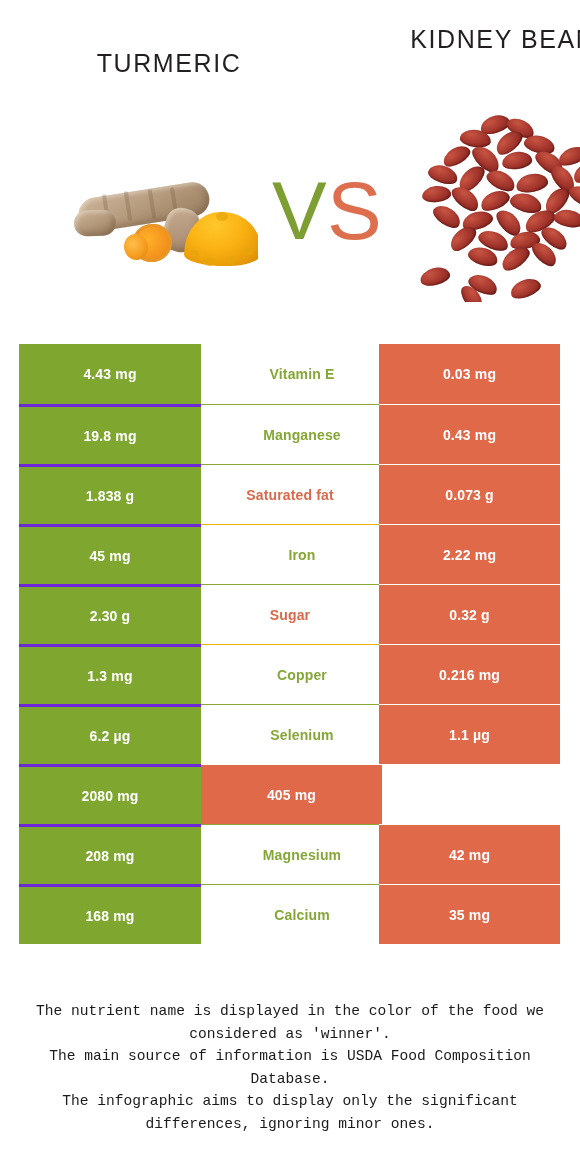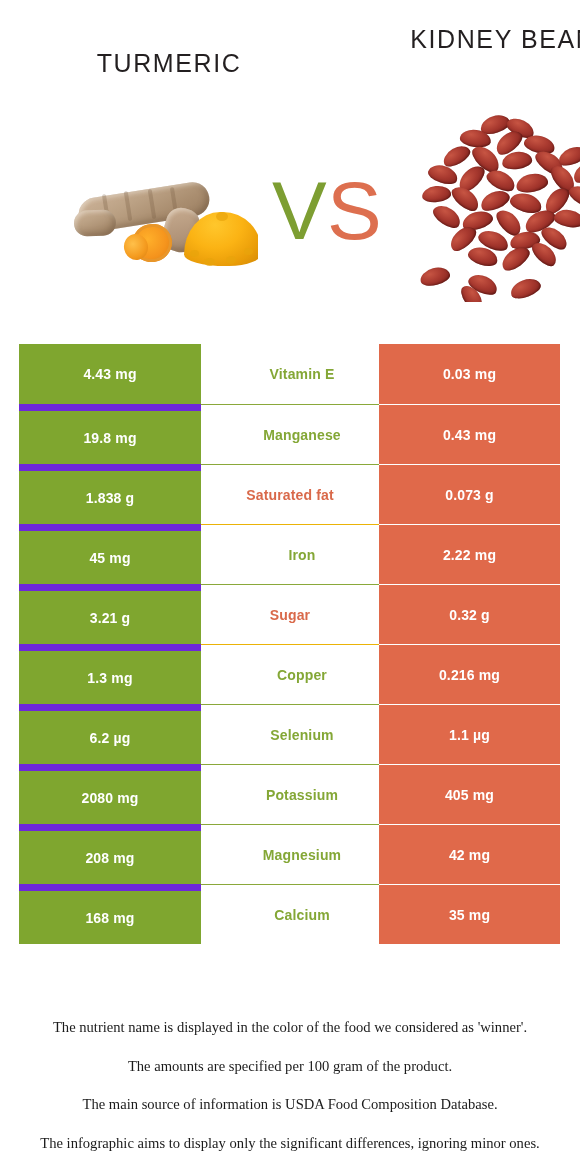--- a/index.html
+++ b/index.html
@@ -160,41 +160,41 @@
     justify-content: center;
     box-sizing: border-box;
     font-size: 14px;
     font-weight: 600;
     letter-spacing: .15px;
   }
   .cell-left  { width: 182px; background: #7fa62f; color: #ffffff; }
   .cell-mid   { width: 178px; background: #ffffff; }
   .cell-right { width: 181px; background: #e0694a; color: #ffffff; }
 
-  .row + .row .cell-left  { border-top: 7px solid #6d28d9; }
+  .row + .row .cell-left  { border-top: 3px solid #6d28d9; }
   .row + .row .cell-right { border-top: 1px solid #ffffff; }
   .row + .row .cell-mid   { border-top: 1px solid #8aa83a; }
   .row + .row.win-orange-prev .cell-mid { border-top: 1px solid #eab308; }
 
   .cell-mid.label-green  { color: #84a736; padding-left: 24px; }
   .cell-mid.label-orange { color: #d9694a; }
 
   
   .footer {
     position: absolute;
     left: 22px;
     top: 1000px;
     width: 536px;
     text-align: center;
     font-size: 14.6px;
     line-height: 22.5px;
     color: #1b1b1b;
     font-family: "Liberation Serif", serif;
   }
-  .footer p { margin: 16px; }
+  .footer p { margin: 0; font-family: Liberation Mono, monospace; }
 </style>
 </head>
 <body>
 
 <div class="header">
 
   <div class="food-title title-left">TURMERIC</div>
   <div class="food-title title-right">KIDNEY BEANS</div>
 
   <div class="food-img turmeric-img">
@@ -284,55 +284,53 @@
     <div class="cell cell-right">0.073 g</div>
   </div>
 
   <div class="row win-orange-prev">
     <div class="cell cell-left">45 mg</div>
     <div class="cell cell-mid label-green">Iron</div>
     <div class="cell cell-right">2.22 mg</div>
   </div>
 
   <div class="row">
-    <div class="cell cell-left">3.21 g</div>
+    <div class="cell cell-left">2.30 g</div>
     <div class="cell cell-mid label-orange">Sugar</div>
     <div class="cell cell-right">0.32 g</div>
   </div>
 
   <div class="row win-orange-prev">
     <div class="cell cell-left">1.3 mg</div>
     <div class="cell cell-mid label-green">Copper</div>
     <div class="cell cell-right">0.216 mg</div>
   </div>
 
   <div class="row">
     <div class="cell cell-left">6.2 µg</div>
     <div class="cell cell-mid label-green">Selenium</div>
     <div class="cell cell-right">1.1 µg</div>
   </div>
 
   <div class="row">
     <div class="cell cell-left">2080 mg</div>
-    <div class="cell cell-mid label-green">Potassium</div>
     <div class="cell cell-right">405 mg</div>
   </div>
 
   <div class="row">
     <div class="cell cell-left">208 mg</div>
     <div class="cell cell-mid label-green">Magnesium</div>
     <div class="cell cell-right">42 mg</div>
   </div>
 
   <div class="row">
     <div class="cell cell-left">168 mg</div>
     <div class="cell cell-mid label-green">Calcium</div>
     <div class="cell cell-right">35 mg</div>
   </div>
 
 </div>
 
 <div class="footer">
   <p>The nutrient name is displayed in the color of the food we considered as 'winner'.</p>
-  <p>The amounts are specified per 100 gram of the product.</p>
   <p>The main source of information is USDA Food Composition Database.</p>
   <p>The infographic aims to display only the significant differences, ignoring minor ones.</p>
 </div>
 
 </body></html>

